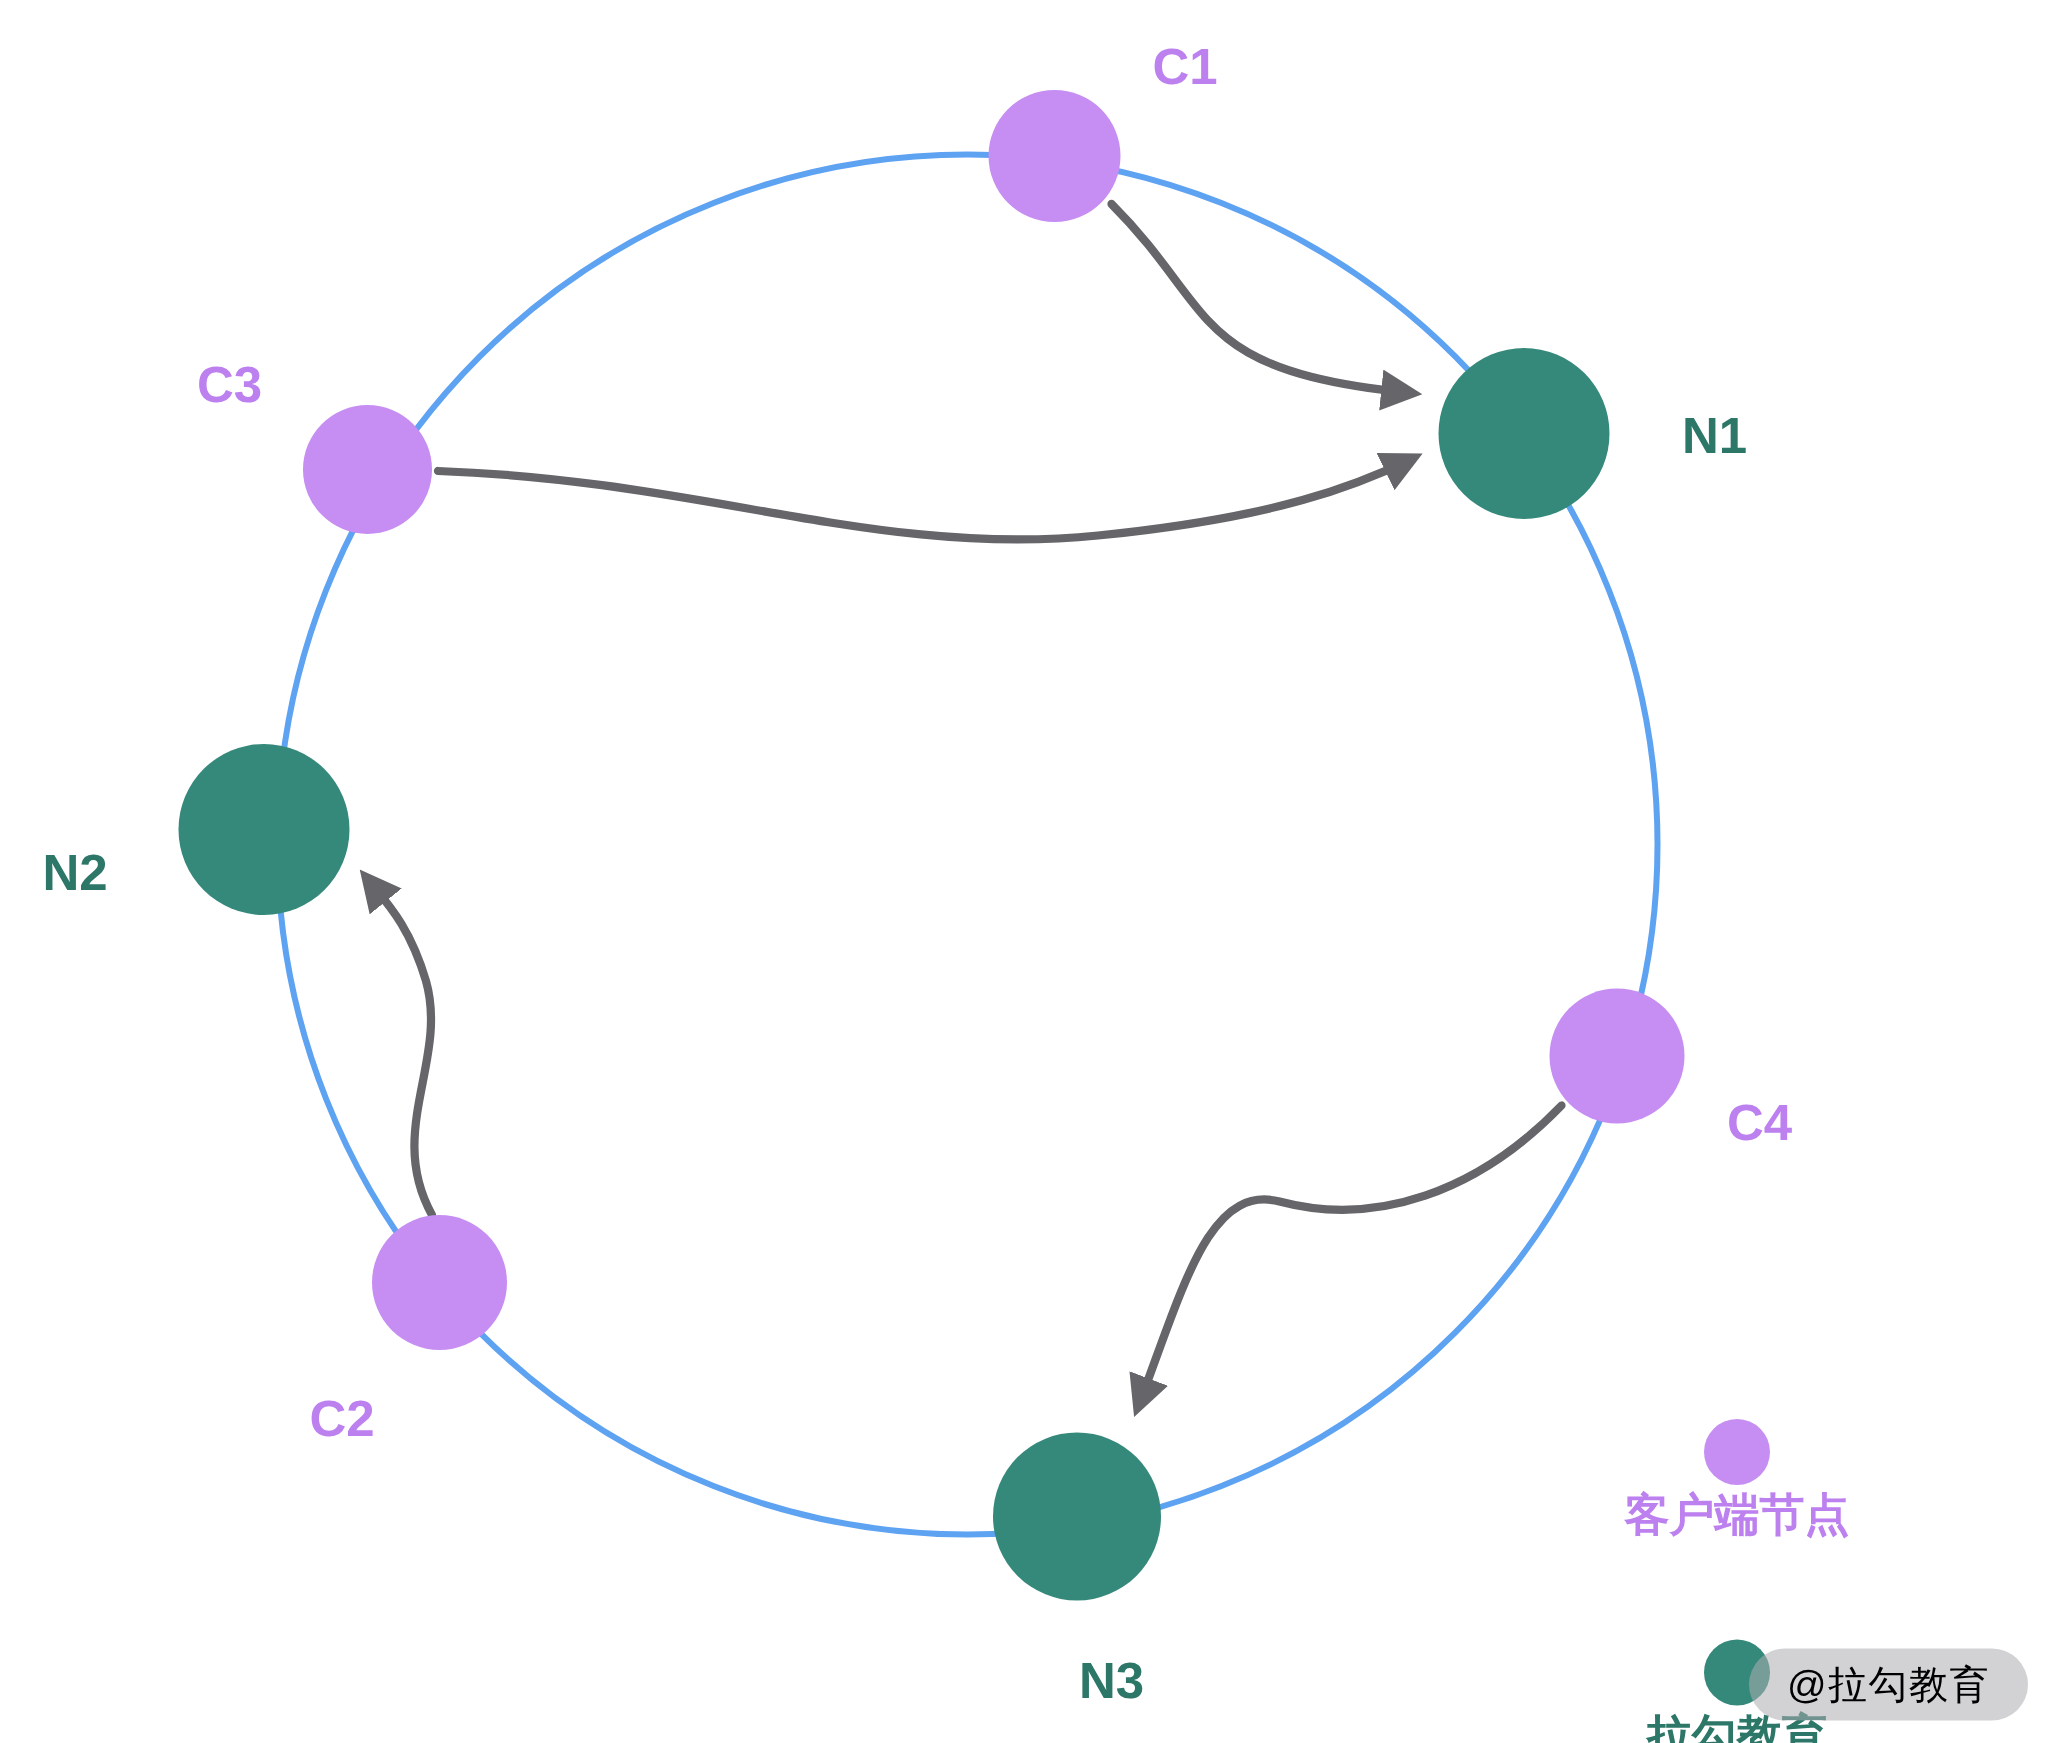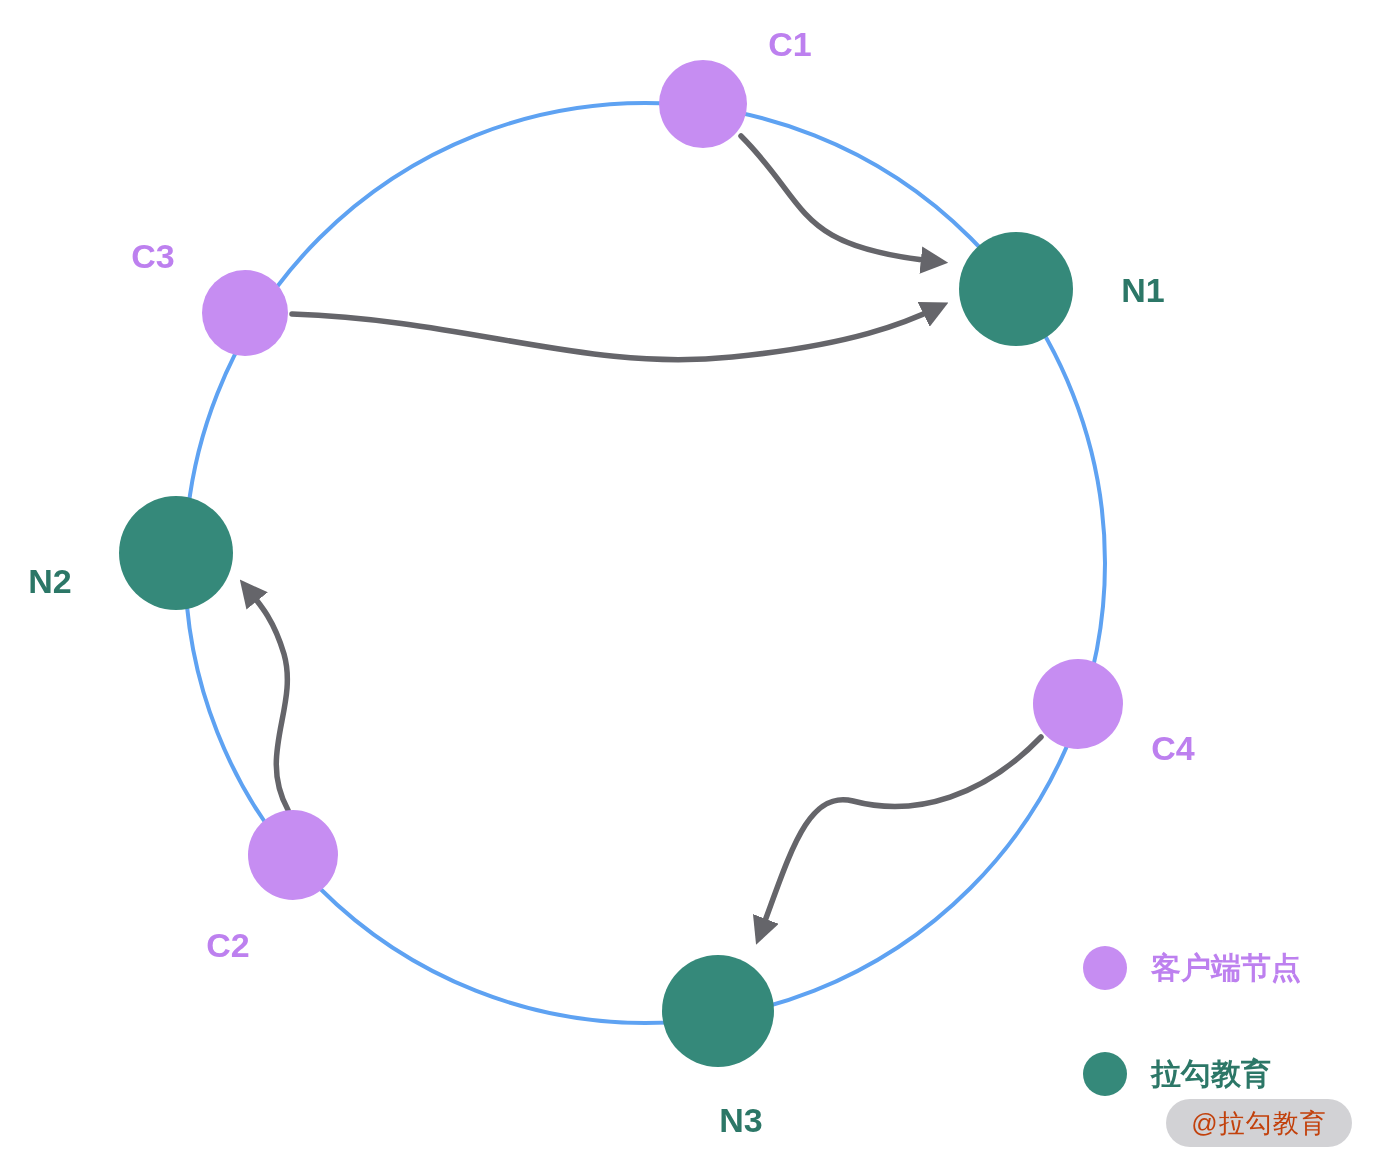--- a/index.html
+++ b/index.html
@@ -23,21 +23,21 @@
     position: absolute;
     left: 1083px;
     top: 946px;
     display: flex;
     flex-direction: column;
     gap: 62px;
   }
   .legend-item {
     display: flex;
     align-items: center;
-    gap: 24px;
+    flex-direction: column;
   }
   .legend-dot {
     width: 44px;
     height: 44px;
     border-radius: 50%;
     flex: 0 0 auto;
   }
   .legend-label {
     font-size: 30px;
     font-weight: 700;
@@ -92,13 +92,13 @@
   <div class="legend-item">
     <span class="legend-dot" id="legend-dot-client" style="background: rgb(198, 141, 242);"></span>
     <span class="legend-label" id="legend-label-client" style="color: rgb(189, 128, 239);">客户端节点</span>
   </div>
   <div class="legend-item">
     <span class="legend-dot" id="legend-dot-server" style="background: rgb(53, 137, 122);"></span>
     <span class="legend-label" id="legend-label-server" style="color: rgb(44, 119, 103);">拉勾教育</span>
   </div>
 </div>
 
-<div class="watermark" id="watermark" style="background: rgba(173, 173, 178, 0.55); color: #c2410c;">@拉勾教育</div>
+<div class="watermark" id="watermark" style="background: rgba(173, 173, 178, 0.55); color: #000000;">@拉勾教育</div>
 
 </body></html>

